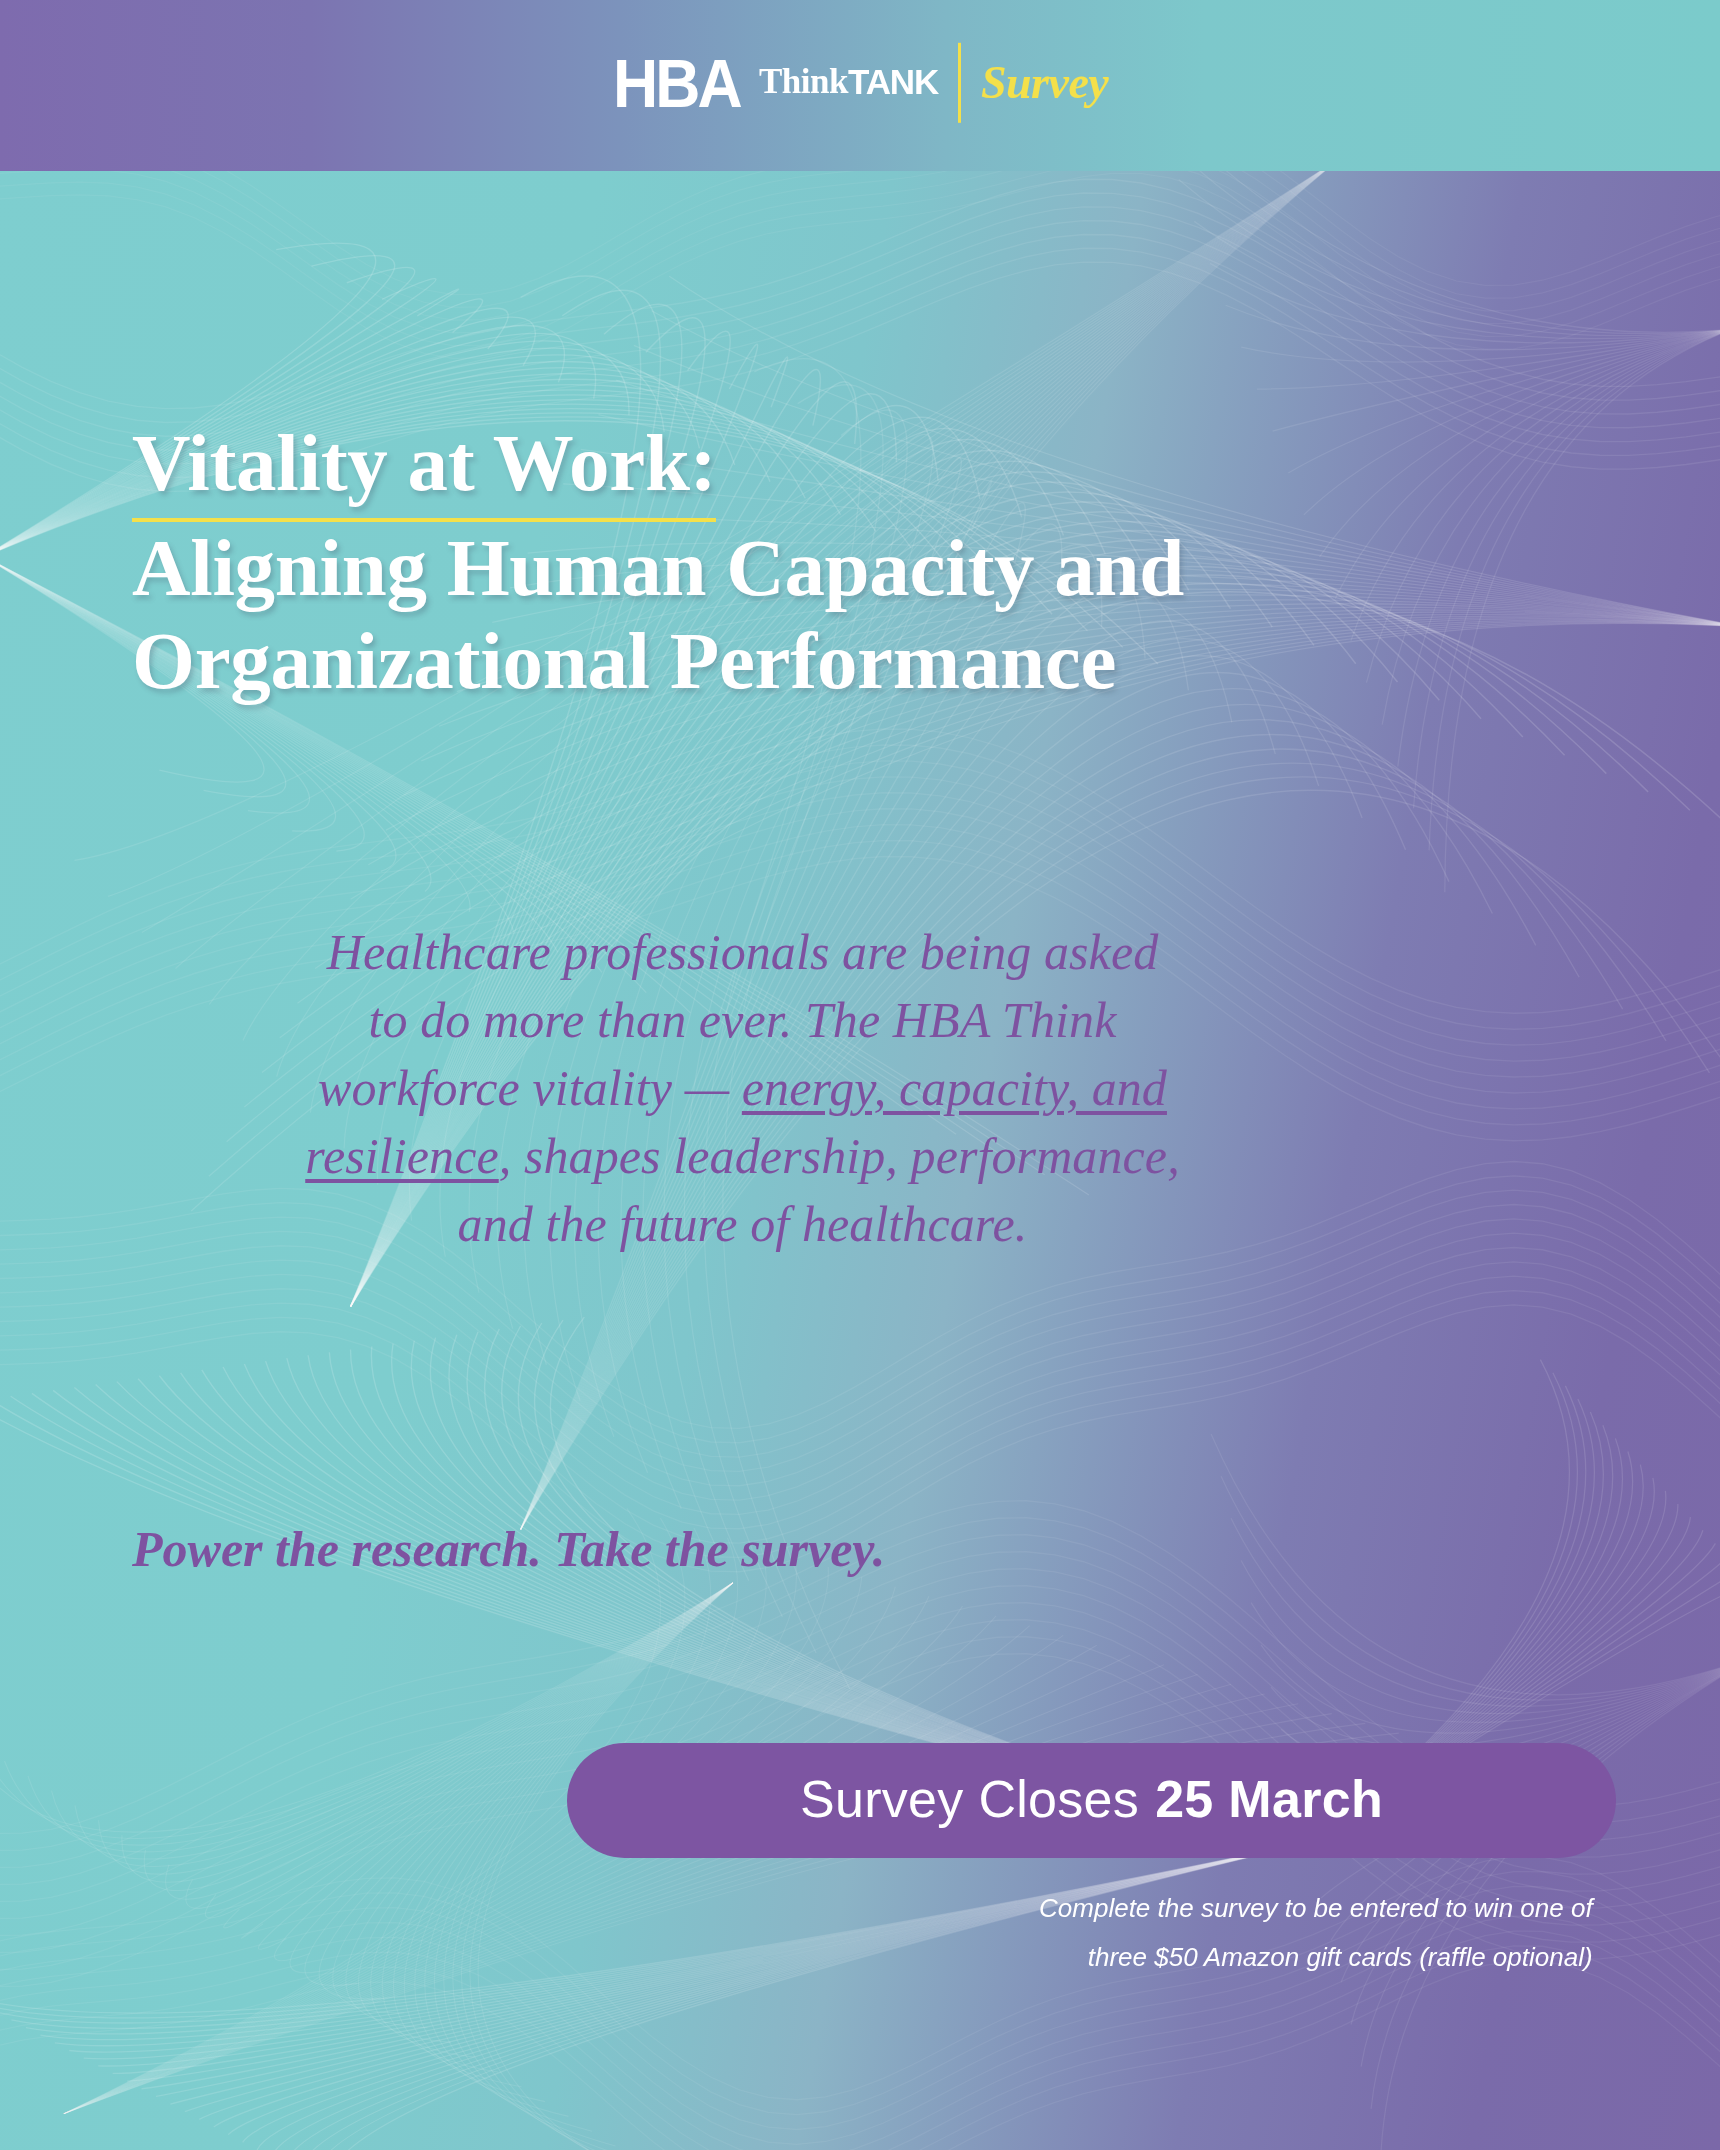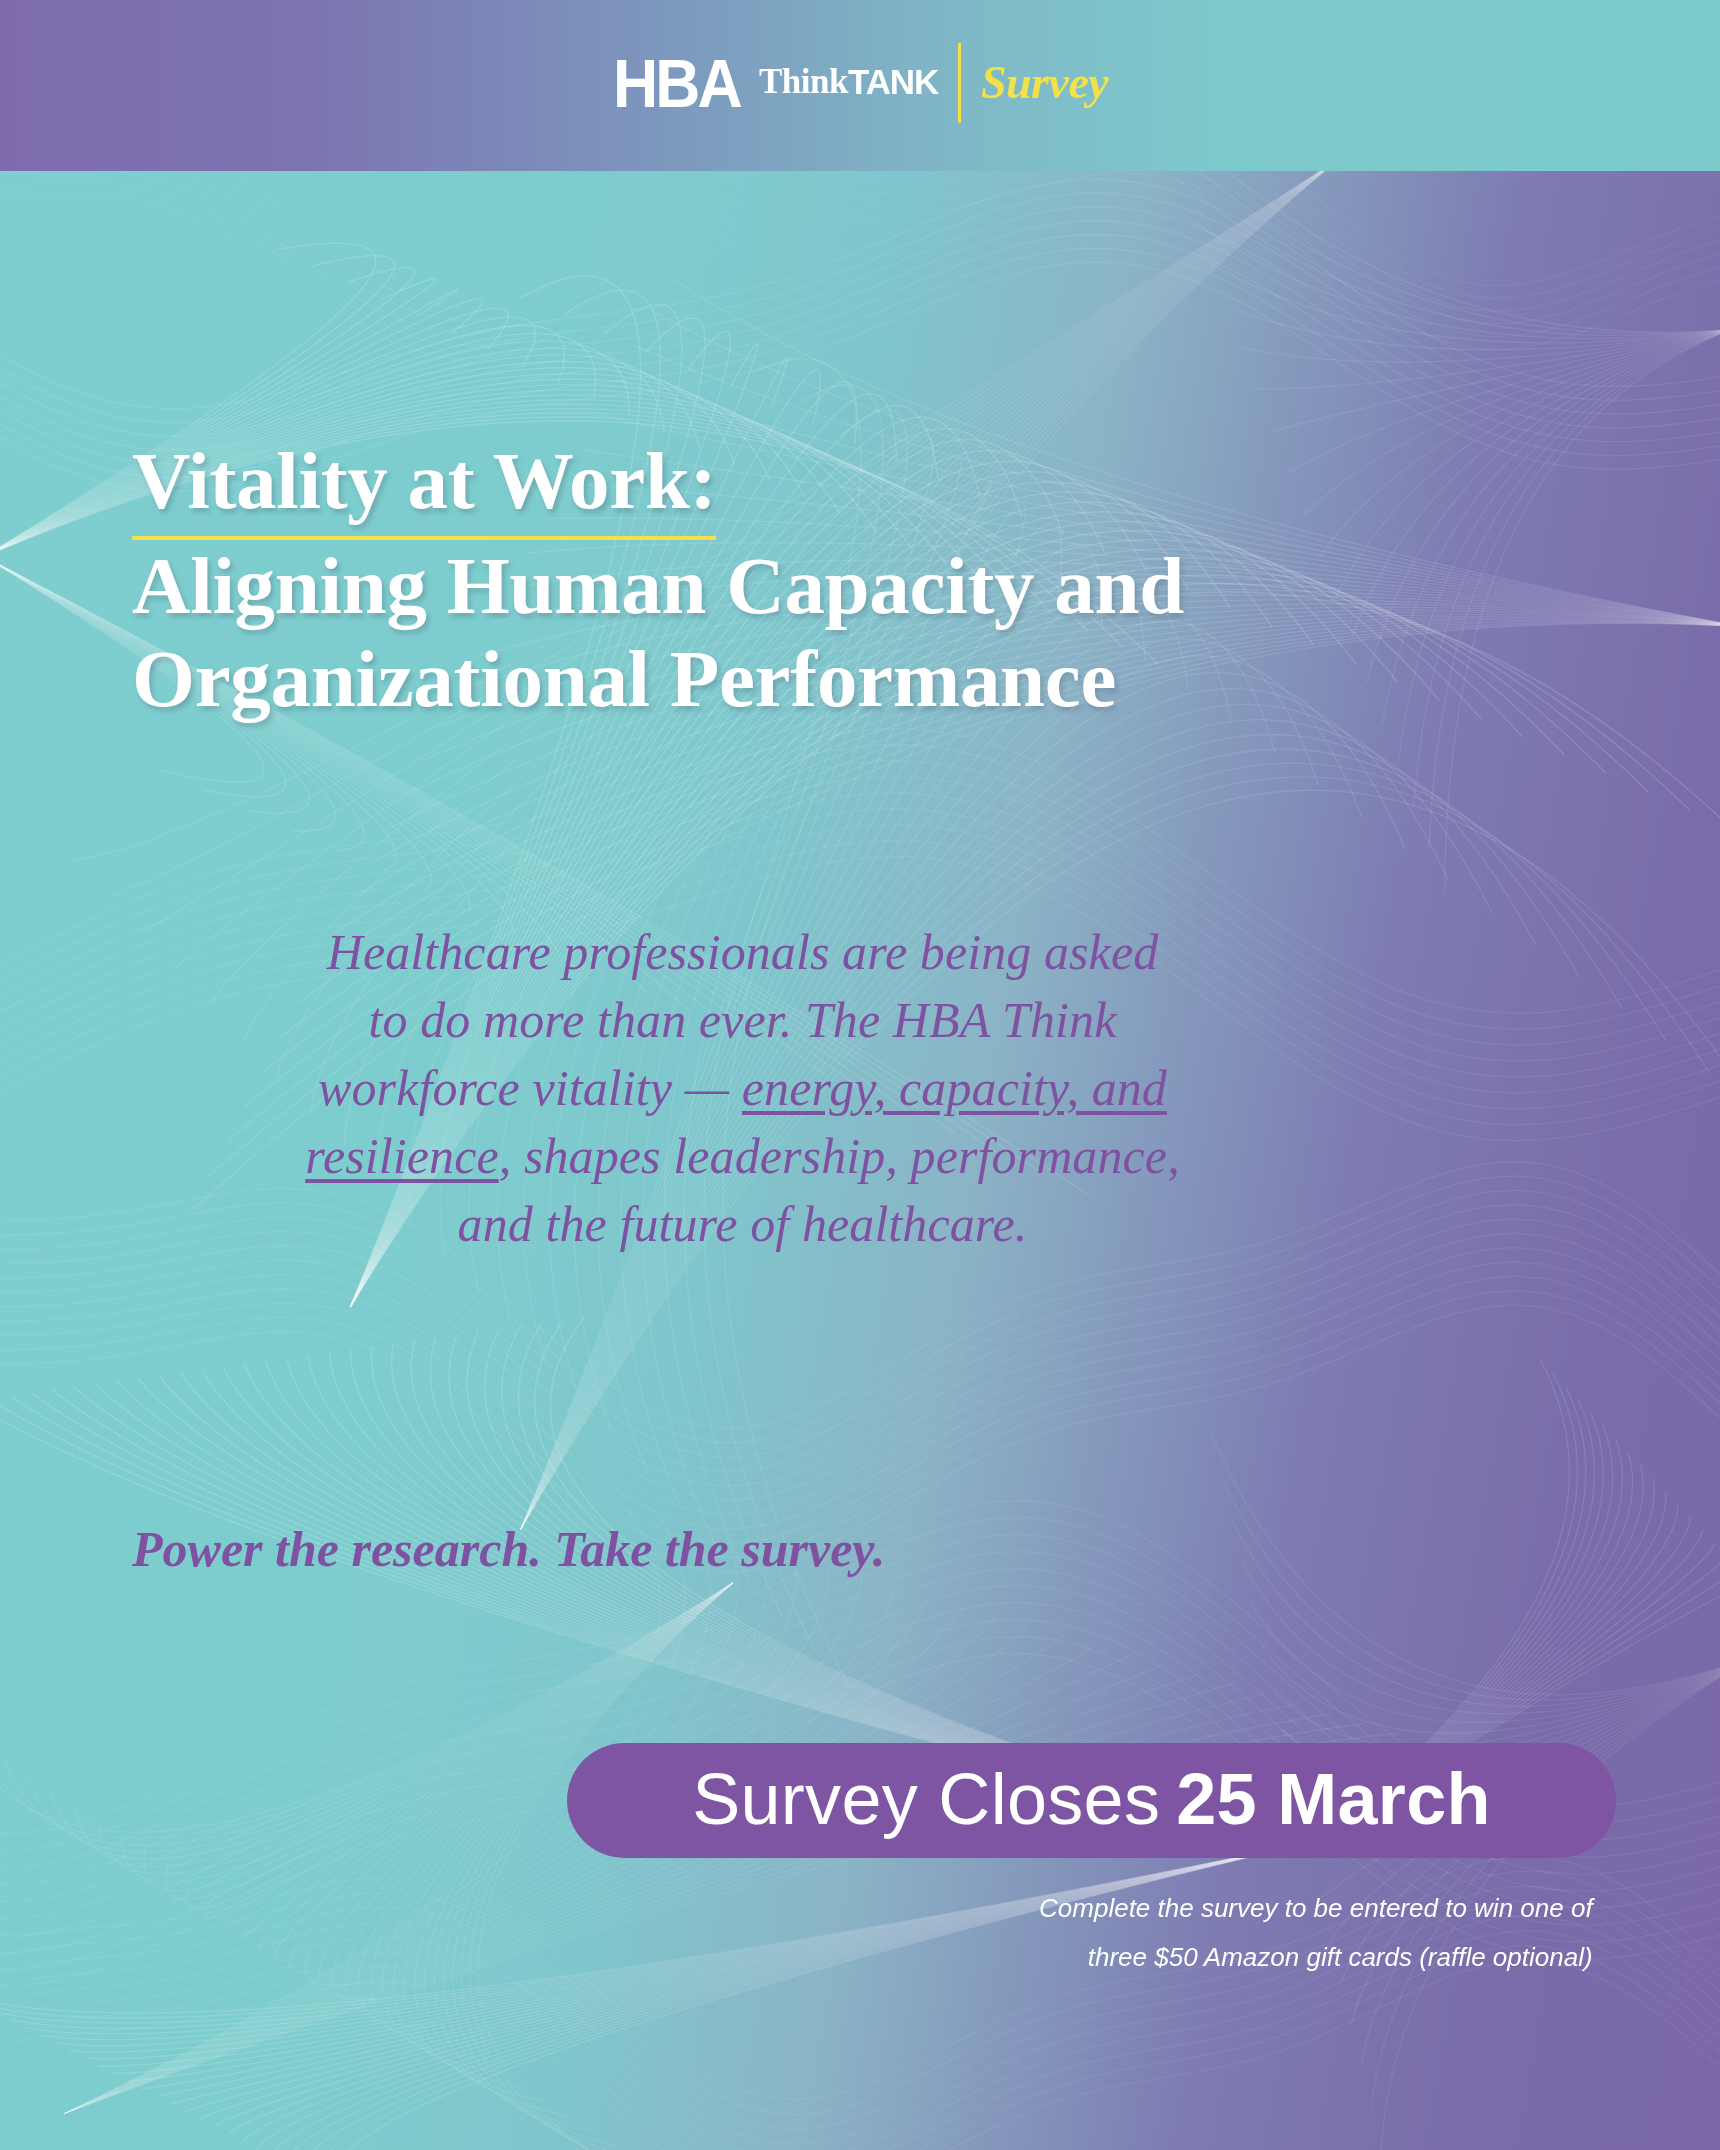--- a/index.html
+++ b/index.html
@@ -106,21 +106,21 @@
     font-style: italic;
     font-size: 46px;
     letter-spacing: -0.5px;
     line-height: 1;
   }
 
   
   #headline {
     position: absolute;
     left: 132px;
-    top: 435px;
+    top: 417px;
     width: 1498px;
   }
   .headline-line {
     font-family: "Liberation Serif", serif;
     font-weight: bold;
     color: #ffffff;
     font-size: 81px;
     line-height: 1.145;
     letter-spacing: -0.3px;
     text-shadow: 2.7px 3.7px 5.3px rgba(70,90,110,0.30);
@@ -178,21 +178,21 @@
     background: #7D55A2;
     border-radius: 58px;
     display: flex;
     align-items: center;
     justify-content: center;
     gap: 0;
   }
   .pill-text {
     font-family: "Liberation Sans", sans-serif;
     color: #ffffff;
-    font-size: 72px;
+    font-size: 52px;
     letter-spacing: 0.3px;
     line-height: 1;
     white-space: nowrap;
     transform: translateY(-2.1px);
   }
   .pill-text.light { font-weight: normal; }
   .pill-text.bold  { font-weight: bold; margin-left: 16px; }
 
   
   #footnote {

